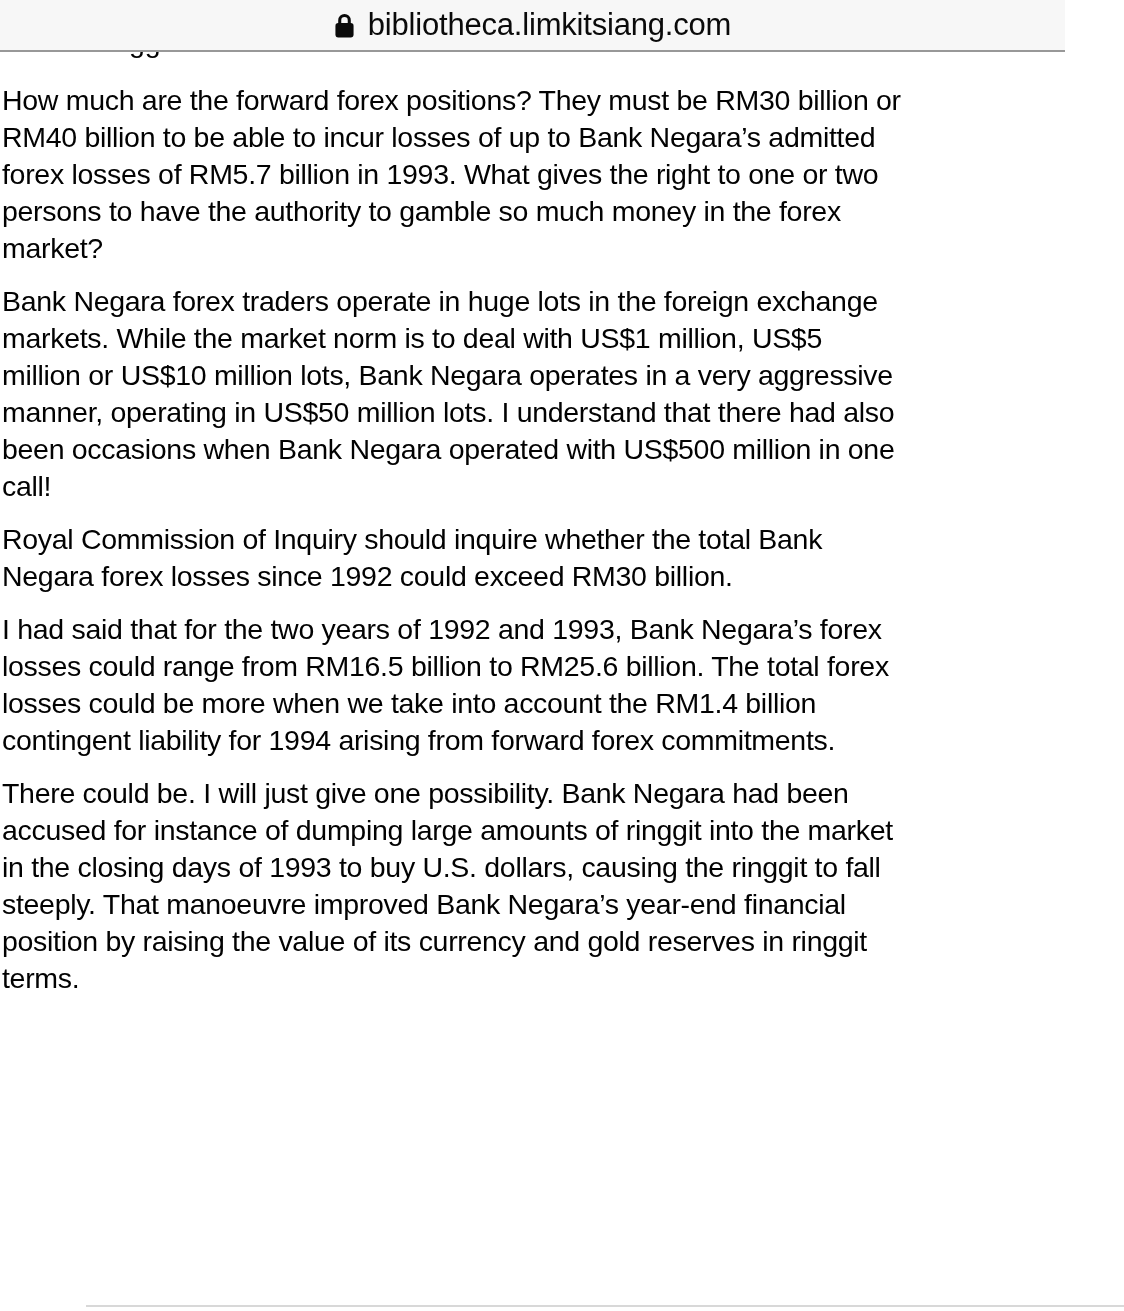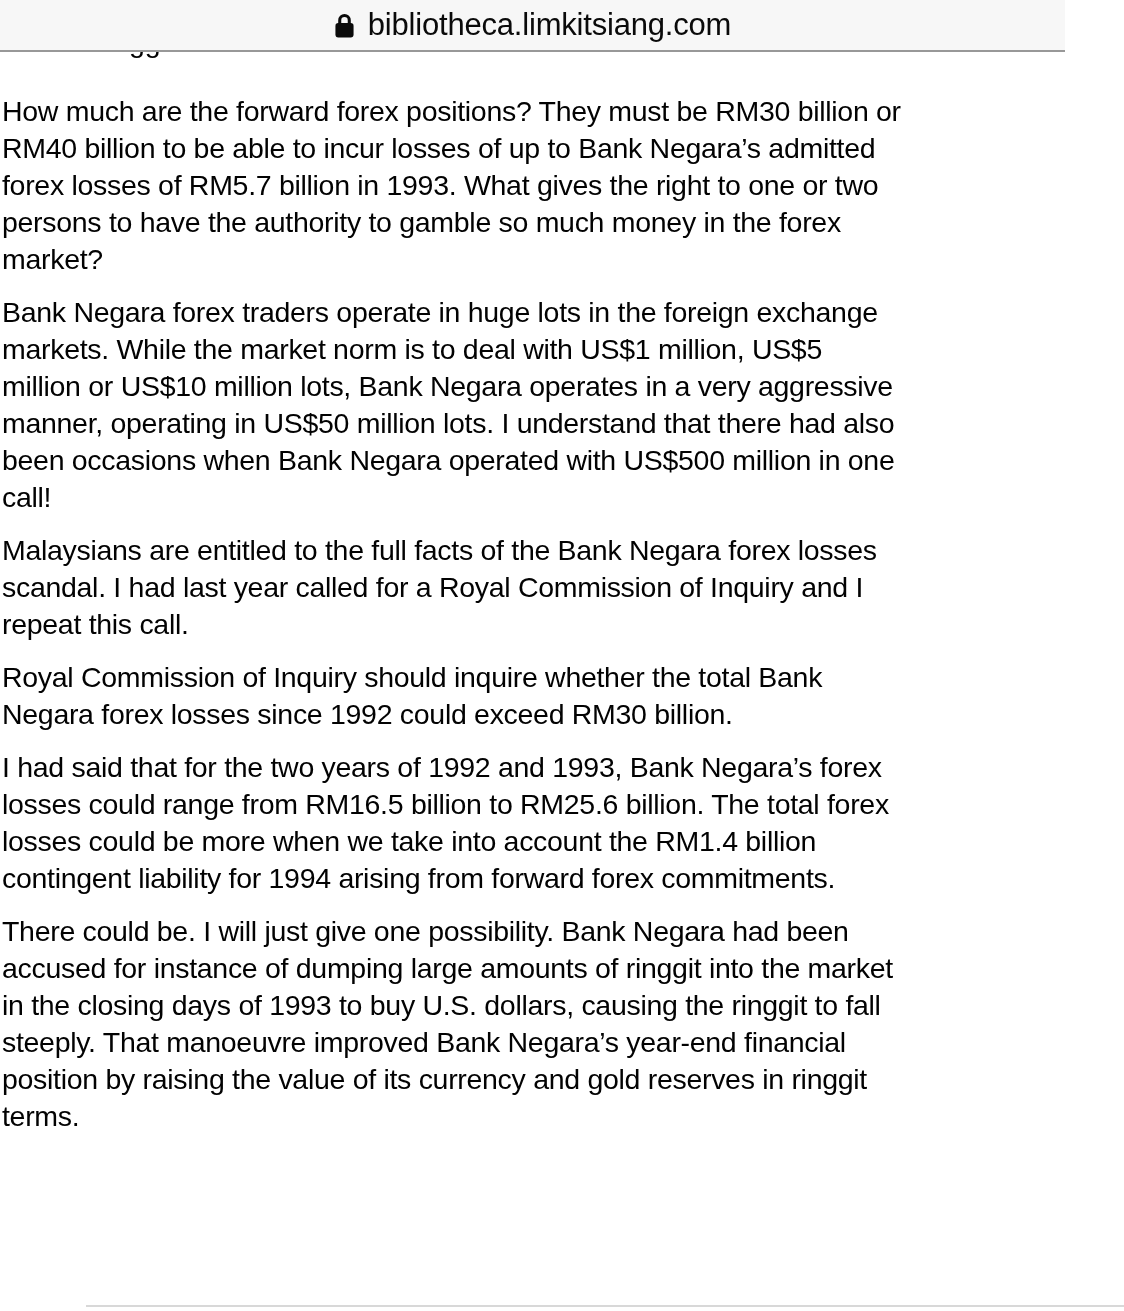--- a/index.html
+++ b/index.html
@@ -54,21 +54,21 @@
     z-index: 2;
     padding: 81px 0 0 2px;
     background: transparent;
   }
   .article p {
     white-space: pre-line;
     font-size: 28.5px;
     line-height: 37px;
     letter-spacing: -0.3px;
     color: var(--text);
-    margin: 12px 0 16px 0;
+    margin: 1px 0 16px 0;
     width: 1115px;
   }
   .bottom-rule {
     position: absolute;
     left: 86px;
     right: 0;
     top: 1305px;
     height: 2px;
     background: var(--bottom_rule);
     z-index: 3;
@@ -84,23 +84,20 @@
 RM40 billion to be able to incur losses of up to Bank Negara’s admitted
 forex losses of RM5.7 billion in 1993. What gives the right to one or two
 persons to have the authority to gamble so much money in the forex
 market?</p>
     <p>Bank Negara forex traders operate in huge lots in the foreign exchange
 markets. While the market norm is to deal with US$1 million, US$5
 million or US$10 million lots, Bank Negara operates in a very aggressive
 manner, operating in US$50 million lots. I understand that there had also
 been occasions when Bank Negara operated with US$500 million in one
 call!</p>
-    <p>Malaysians are entitled to the full facts of the Bank Negara forex losses
-scandal. I had last year called for a Royal Commission of Inquiry and I
-repeat this call.</p>
     <p>Royal Commission of Inquiry should inquire whether the total Bank
 Negara forex losses since 1992 could exceed RM30 billion.</p>
     <p>I had said that for the two years of 1992 and 1993, Bank Negara’s forex
 losses could range from RM16.5 billion to RM25.6 billion. The total forex
 losses could be more when we take into account the RM1.4 billion
 contingent liability for 1994 arising from forward forex commitments.</p>
     <p>There could be. I will just give one possibility. Bank Negara had been
 accused for instance of dumping large amounts of ringgit into the market
 in the closing days of 1993 to buy U.S. dollars, causing the ringgit to fall
 steeply. That manoeuvre improved Bank Negara’s year-end financial

